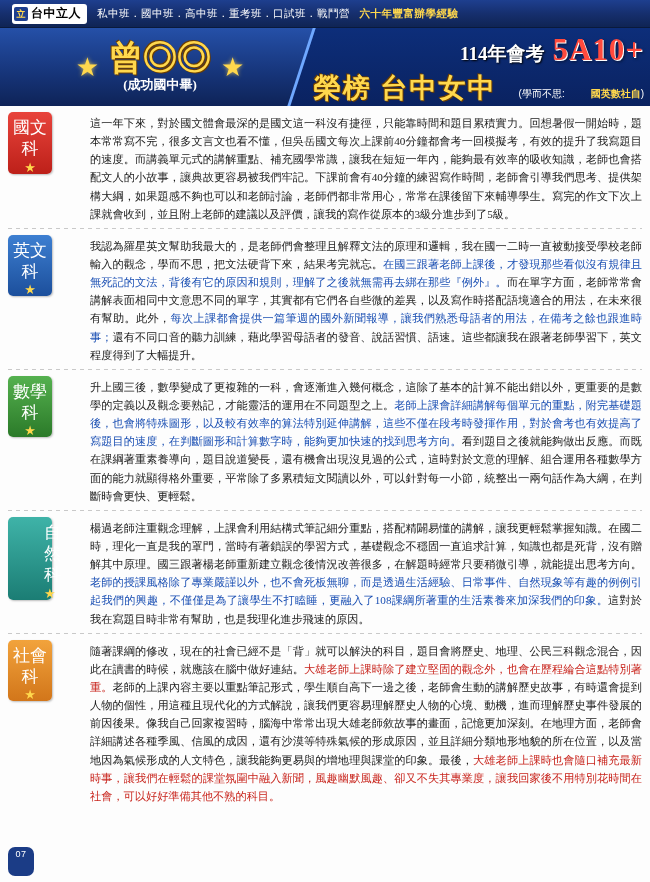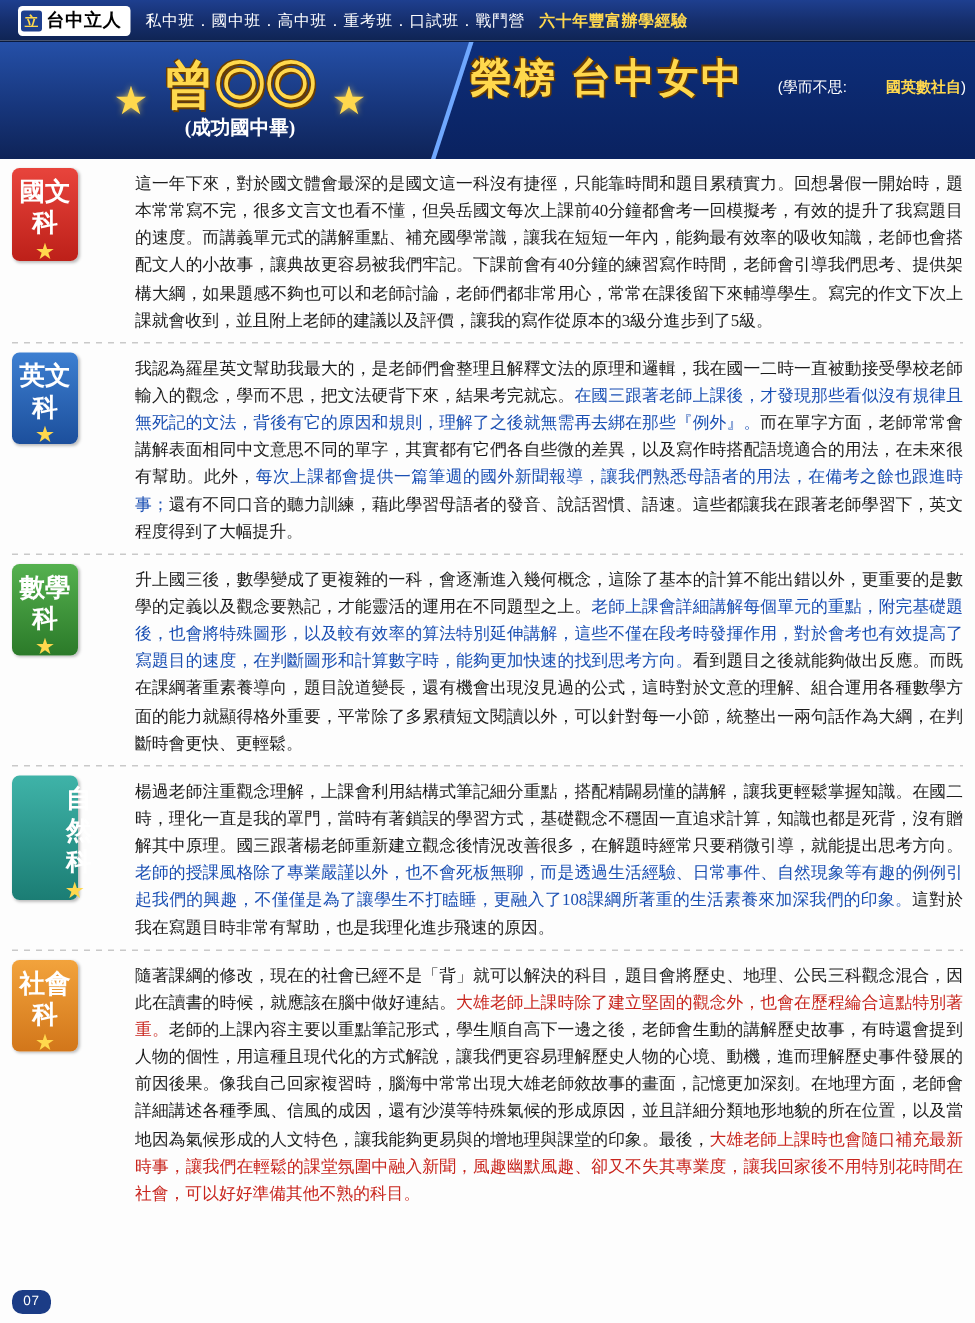--- a/index.html
+++ b/index.html
@@ -174,21 +174,21 @@
     align-items: stretch;
     margin-bottom: 5px;
   }
   .tag {
     flex: 0 0 44px;
     width: 44px;
     border-radius: 5px;
     color: #ffffff;
     font-family: "Liberation Serif", serif;
     font-size: 17px;
-    font-weight: bold;
+    font-weight: normal;
     text-align: center;
     padding-top: 5px;
     line-height: 1.25;
     position: relative;
     box-shadow: 1px 1px 2px rgba(0,0,0,0.25);
     margin-right: 7px;
     align-self: flex-start;
   }
   .tag .tstar {
     display: block;
@@ -221,21 +221,21 @@
     background: repeating-linear-gradient(to right, #c9c9c9 0 4px, transparent 4px 8px);
     margin: 3px 0 6px 0;
   }
 
   
   .footer {
     position: absolute;
     left: 8px;
     bottom: 6px;
     width: 26px;
-    height: 16px;
+    height: 29px;
     background: #1b3c86;
     color: #fff;
     border-radius: 7px;
     font-size: 9px;
     text-align: center;
     line-height: 14px;
     letter-spacing: 0.5px;
   }
 </style>
 </head>
@@ -258,20 +258,24 @@
     <div class="hero-diag"></div>
     <div class="hero-left">
       <span class="star">★</span>
       <div class="name-block">
         <div class="name-main">曾◎◎</div>
         <div class="name-sub">(成功國中畢)</div>
       </div>
       <span class="star">★</span>
     </div>
     <div class="hero-right">
+      <div class="exam-line">
+        <span class="exam-year">114年會考</span>
+        <span class="exam-score">5A10+</span>
+      </div>
       <div class="school-line">
         <span class="school-main">榮榜 台中女中</span>
         <span class="school-note">
           <span>(學而不思:</span><b>國英數社自</b><span>)</span>
         </span>
       </div>
     </div>
   </div>
 
   <div class="body">

